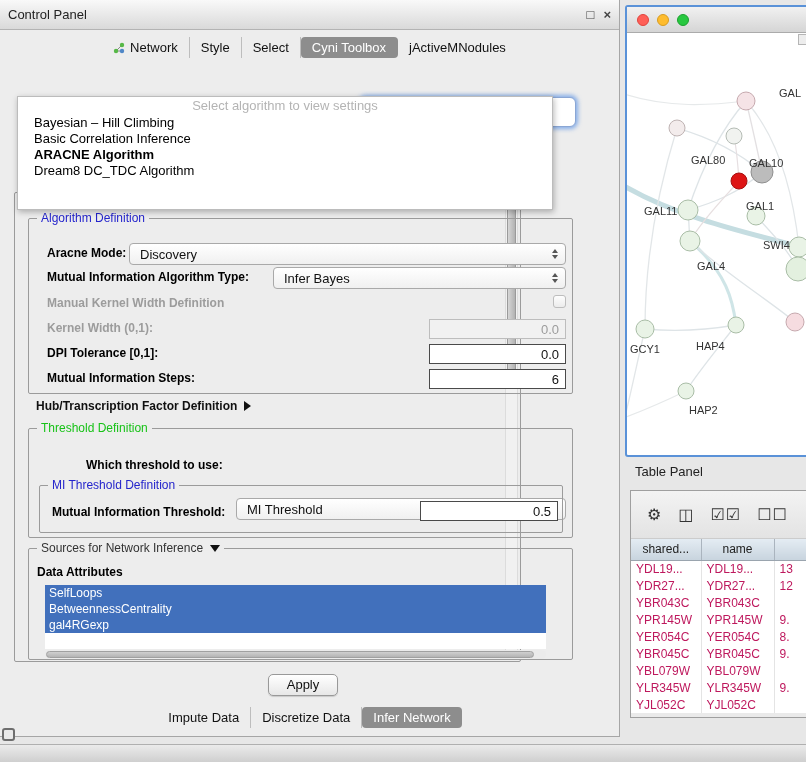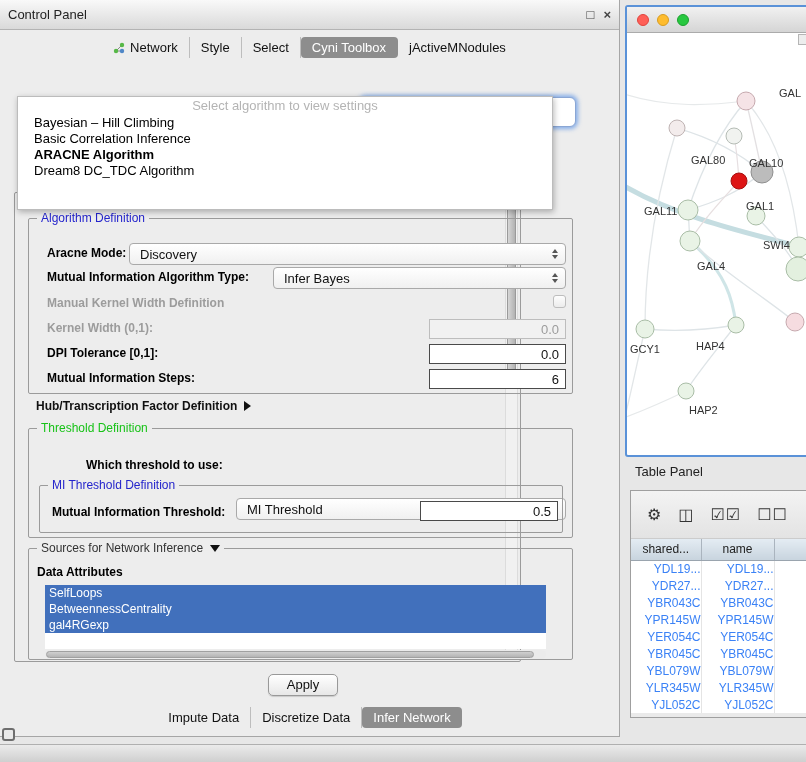--- a/index.html
+++ b/index.html
@@ -103,22 +103,22 @@
     background:#eaeaea; border:1px solid #9f9f9f; overflow:hidden; }
   .tw-toolbar { height:48px; display:flex; align-items:center; gap:16px; padding-left:16px;
     background:linear-gradient(#f3f3f3,#e3e3e3); border-bottom:1px solid #cccccc; }
   .tw-icon { font-size:16px; color:#333; letter-spacing:1px; white-space:nowrap; }
   table.node-table { border-collapse:collapse; table-layout:fixed; width:203px; background:#fff; }
   .node-table th { width:70px; height:21px; font-size:12px; font-weight:normal; color:#222;
     background:linear-gradient(#e4ecf3,#c8d4de); border-right:1px solid #aab4be;
     border-bottom:1px solid #9aa4ae; text-align:center; overflow:hidden; white-space:nowrap; }
   .node-table th:nth-child(2) { width:73px; }
   .node-table th:nth-child(3) { width:60px; }
-  .node-table td { height:17px; font-size:12px; color:#3b82f6; padding-left:5px;
-    border-right:1px solid #e4e4e4; overflow:hidden; white-space:nowrap;text-align:right; }
+  .node-table td { height:17px; font-size:12px; color:#be185d; padding-left:5px;
+    border-right:1px solid #e4e4e4; overflow:hidden; white-space:nowrap; }
 
   
   .mini-icon { position:absolute; left:2px; top:728px; width:13px; height:13px;
     border:2px solid #6e6e6e; border-radius:3px; background:#e9e9e9; }
   .bottom-bar { position:absolute; left:0; top:744px; width:806px; height:18px;
     background:linear-gradient(#ebebeb,#cf cfcf); background:linear-gradient(#ebebeb,#cfcfcf);
     border-top:1px solid #b0b0b0; }
 </style>
 </head>
 <body>

